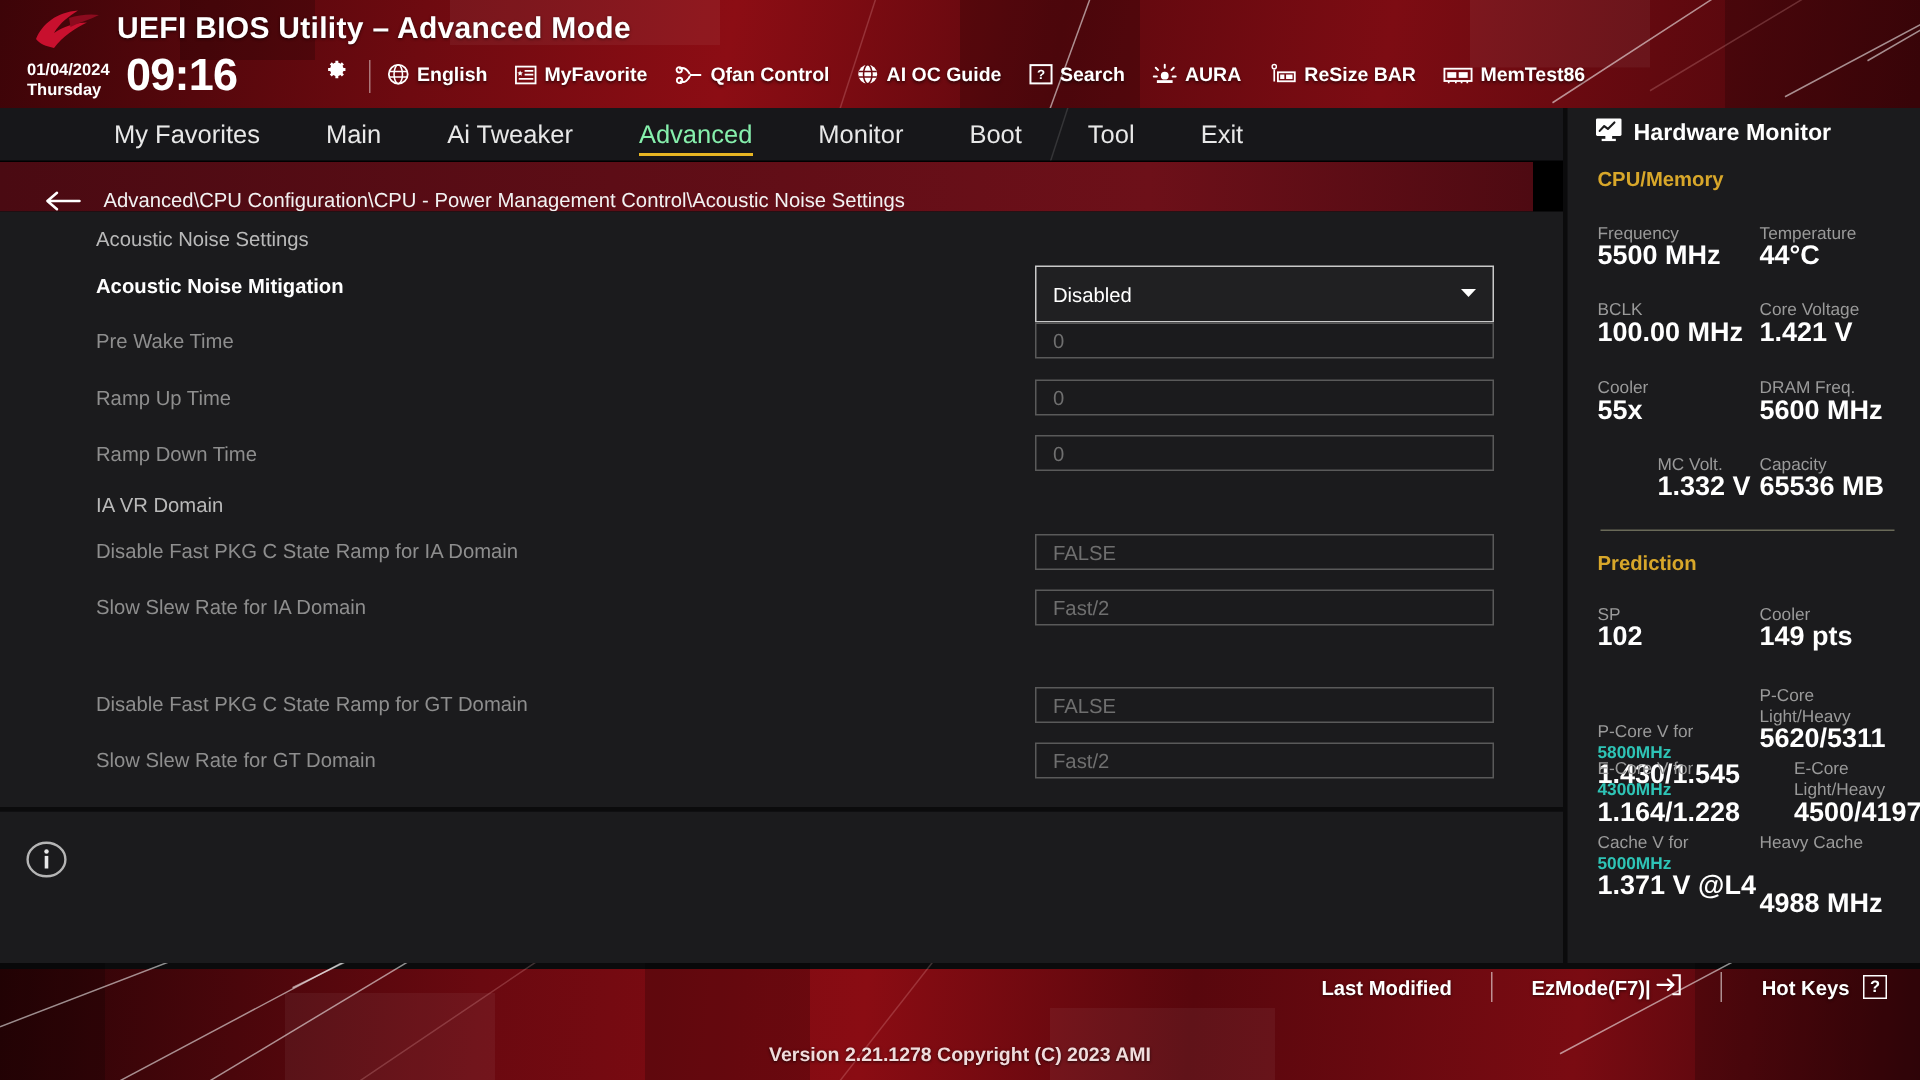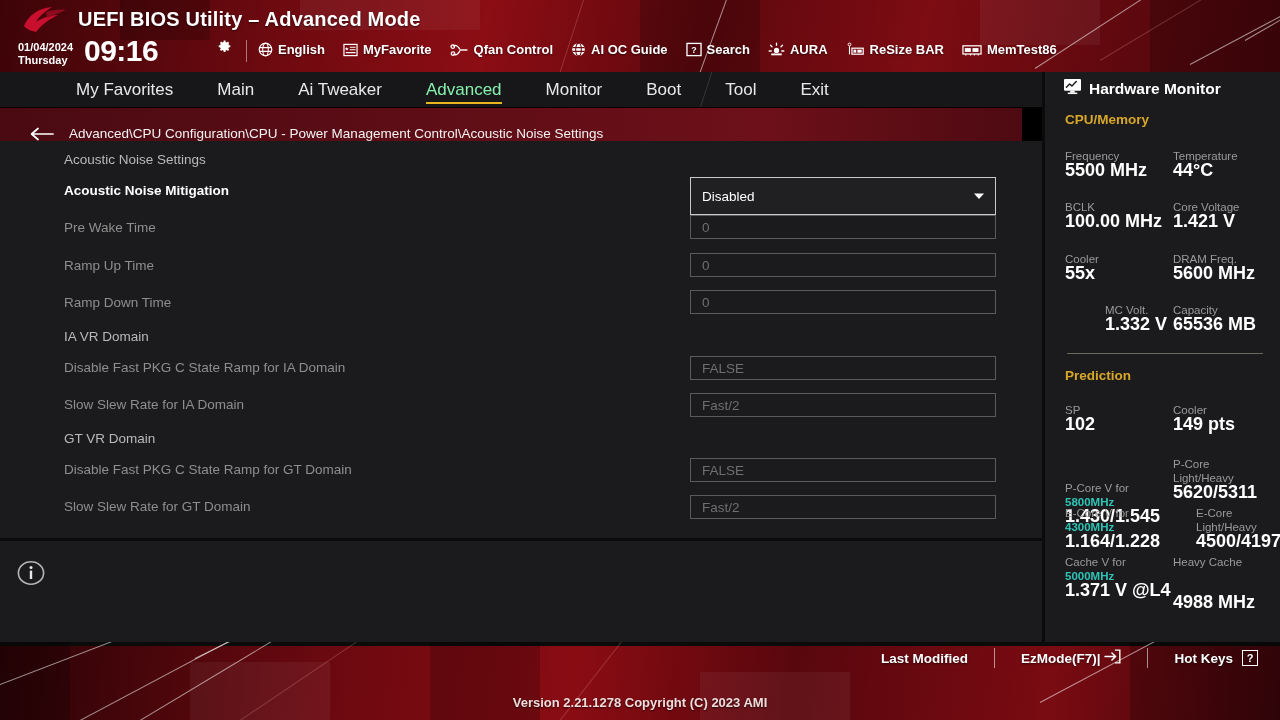--- a/index.html
+++ b/index.html
@@ -376,23 +376,20 @@
       </div>
     </div>
 
     <div class="row" style="top:245px;">
       <span class="row-label lbl-dim">Slow Slew Rate for IA Domain</span>
       <div class="field" style="top:7px;">
         <span class="fv">Fast/2</span>
       </div>
     </div>
 
-    <div class="row" style="top:279px;">
-      <span class="row-label lbl-header">GT VR Domain</span>
-    </div>
 
     <div class="row" style="top:310px;">
       <span class="row-label lbl-dim">Disable Fast PKG C State Ramp for GT Domain</span>
       <div class="field" style="top:7px;">
         <span class="fv">FALSE</span>
       </div>
     </div>
 
     <div class="row" style="top:347px;">
       <span class="row-label lbl-dim">Slow Slew Rate for GT Domain</span>

